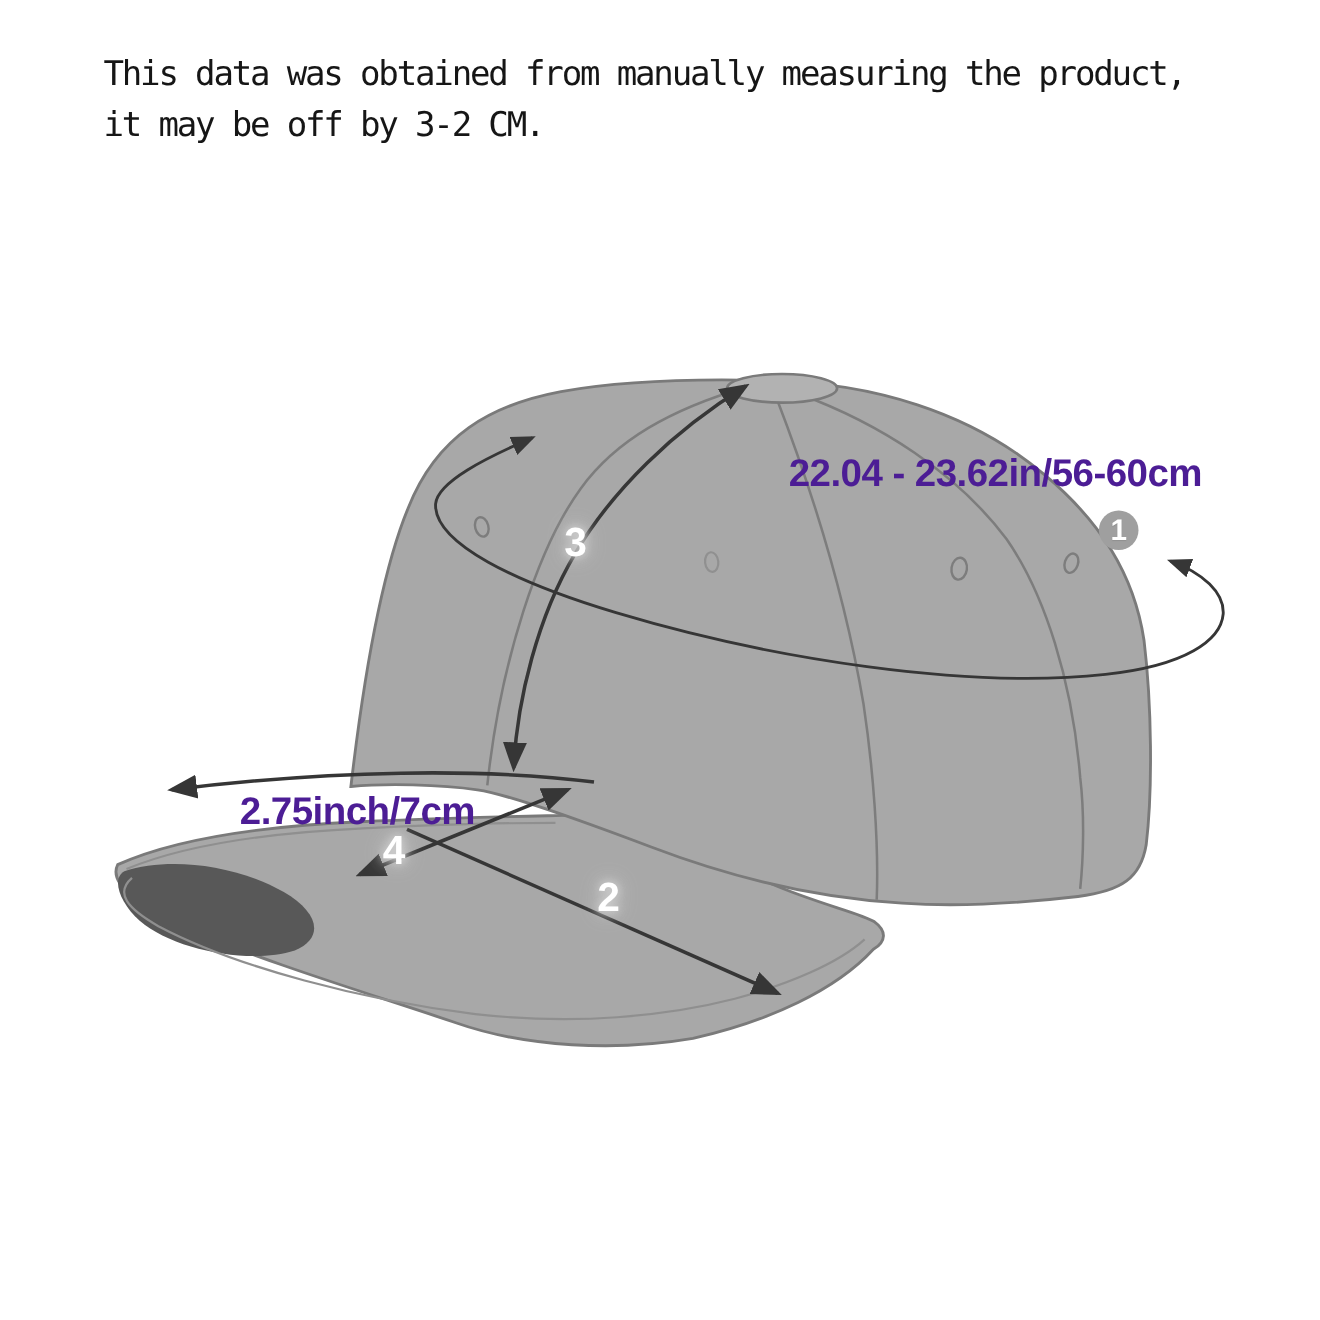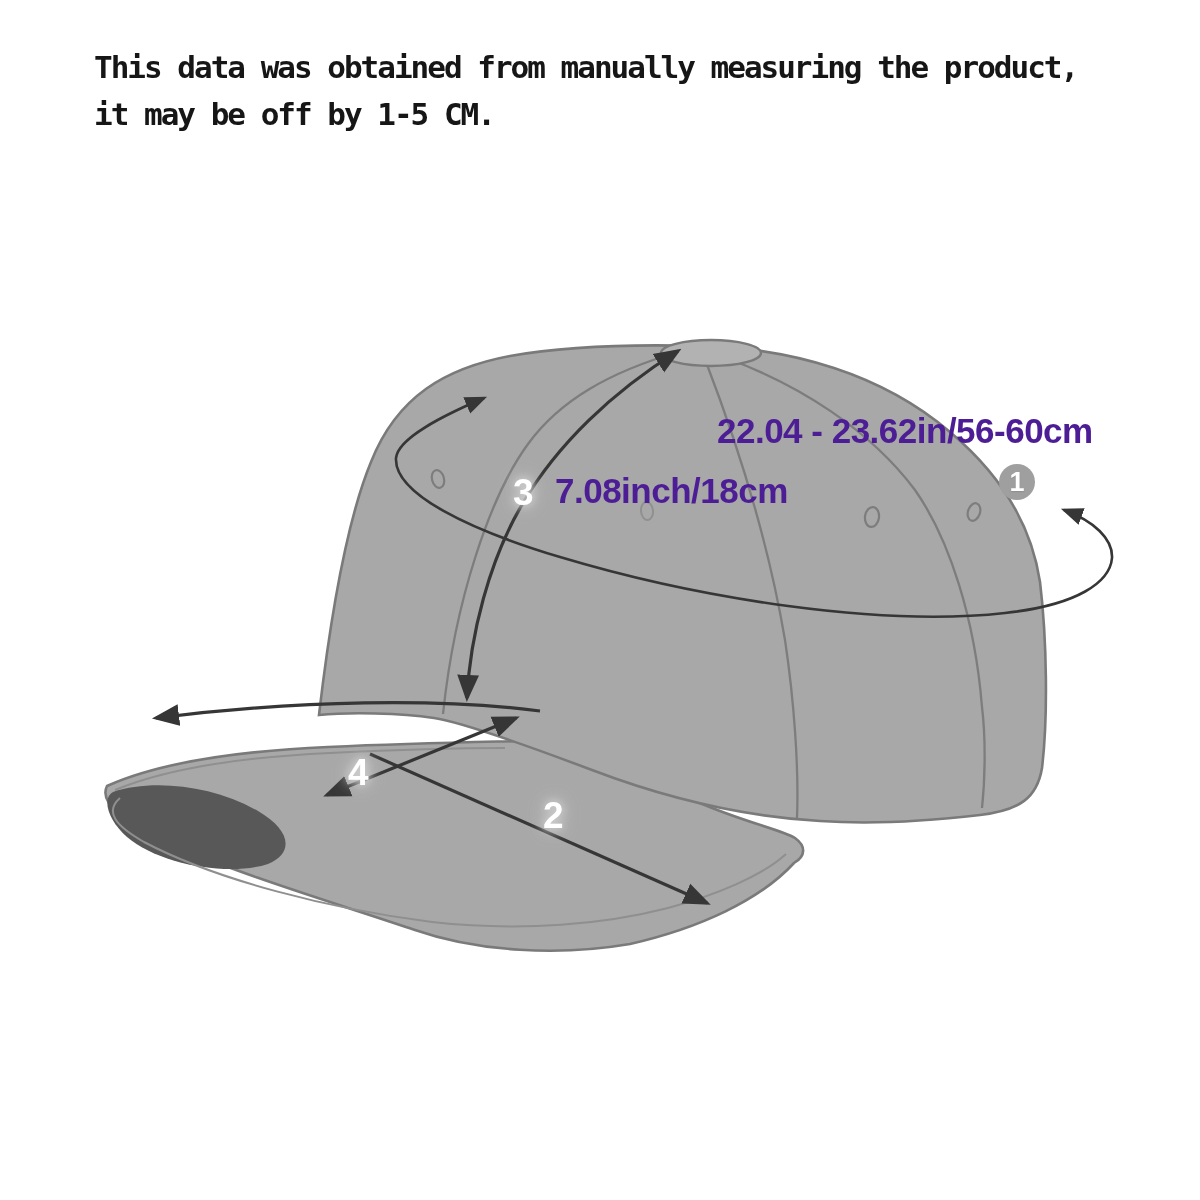--- a/index.html
+++ b/index.html
@@ -1,19 +1,19 @@
 <!DOCTYPE html>
 <html><head>
 <meta charset="utf-8">
 <style>
   html,body{margin:0;padding:0;background:#ffffff;}
   .stage{position:relative;width:1200px;height:1200px;background:#ffffff;overflow:hidden;
          font-family:"Liberation Sans",sans-serif;}
   .note{position:absolute;left:94px;top:44px;color:#161616;
-        font-family:"DejaVu Sans Mono",monospace;font-weight:700;
+        font-family:"DejaVu Sans Mono",monospace;font-weight:400;
         font-size:31px;letter-spacing:-2px;line-height:47px;white-space:nowrap;}
   .cap-svg{position:absolute;left:0;top:0;}
   .mlabel{position:absolute;font-weight:700;font-size:35px;letter-spacing:-0.5px;
           color:#4c1d95;white-space:nowrap;}
   .numwhite{position:absolute;font-weight:700;font-size:37px;color:#ffffff;
             text-shadow:0 0 8px #d2d2d2,0 0 14px #c9c9c9,0 0 20px #c9c9c9;}
   .badge{position:absolute;left:999px;top:464px;width:36px;height:36px;border-radius:50%;
          background:#9f9f9f;color:#ffffff;font-weight:700;font-size:27px;
          display:flex;align-items:center;justify-content:center;
          text-shadow:0 1px 1px rgba(120,120,120,.4);}
@@ -25,21 +25,21 @@
   .num-4{left:348px;top:752px;}
   .num-2{left:543px;top:795px;}
 </style>
 </head>
 <body>
 
 <div class="stage">
 
   <div class="note">
     <div>This data was obtained from manually measuring the product,</div>
-    <div>it may be off by 1-5 CM.</div>
+    <div>it may be off by 3-2 CM.</div>
   </div>
 
   <svg class="cap-svg" width="1200" height="1200" viewBox="0 0 1200 1200">
     <defs>
       <marker id="ah" viewBox="0 0 10 8" refX="8.5" refY="4" markerWidth="8.5" markerHeight="8" orient="auto">
           <path d="M0,0 L10,4 L0,8 Z" fill="#363636"></path>
         </marker>
       <marker id="ahs" viewBox="0 0 10 8" refX="8.5" refY="4" markerWidth="8.5" markerHeight="8" orient="auto-start-reverse">
           <path d="M0,0 L10,4 L0,8 Z" fill="#363636"></path>
         </marker>
@@ -105,19 +105,19 @@
 
     <path d="M 370 754 L 707 903" fill="none" stroke="#363636" stroke-width="3.2" marker-end="url(#ah)"></path>
 
     <path d="M 540 711 C 440 698 300 700 156 718" fill="none" stroke="#363636" stroke-width="3.2" marker-end="url(#ah)"></path>
   </svg>
 
   <div class="mlabel lbl-1">22.04 - 23.62in/56-60cm</div>
   <div class="badge">1</div>
 
   <div class="numwhite num-3">3</div>
-  <div class="mlabel lbl-3">7.08inch/18cm</div>
 
+  <div class="mlabel lbl-4">2.75inch/7cm</div>
   <div class="numwhite num-4">4</div>
 
   <div class="numwhite num-2">2</div>
 
 </div>
 
 </body></html>

